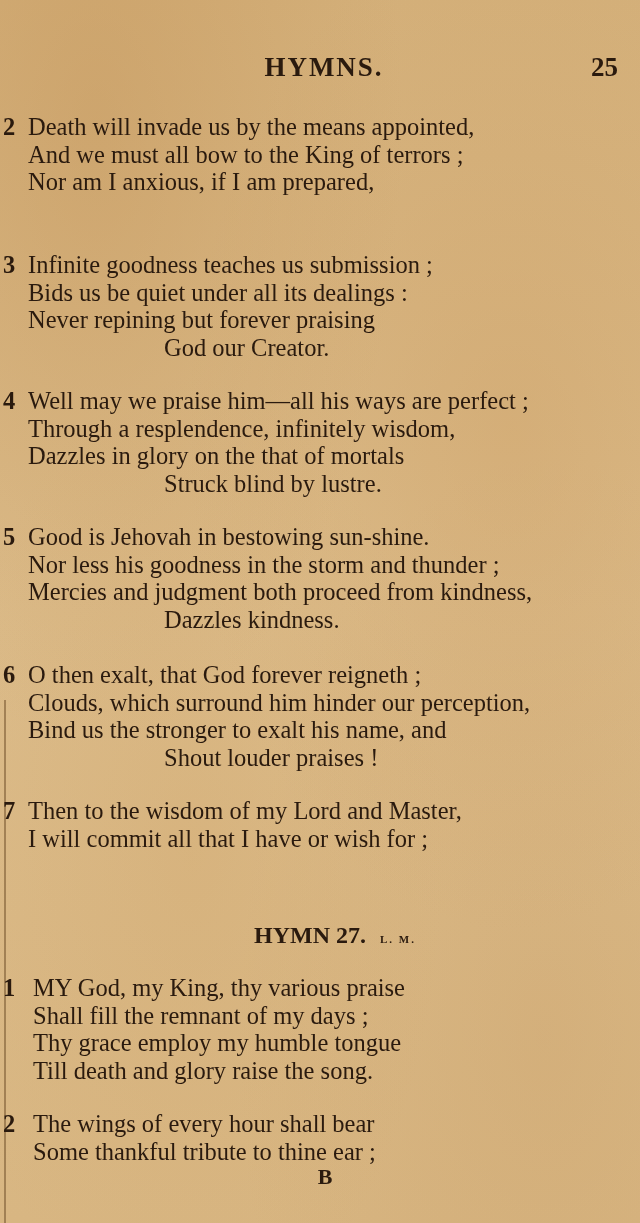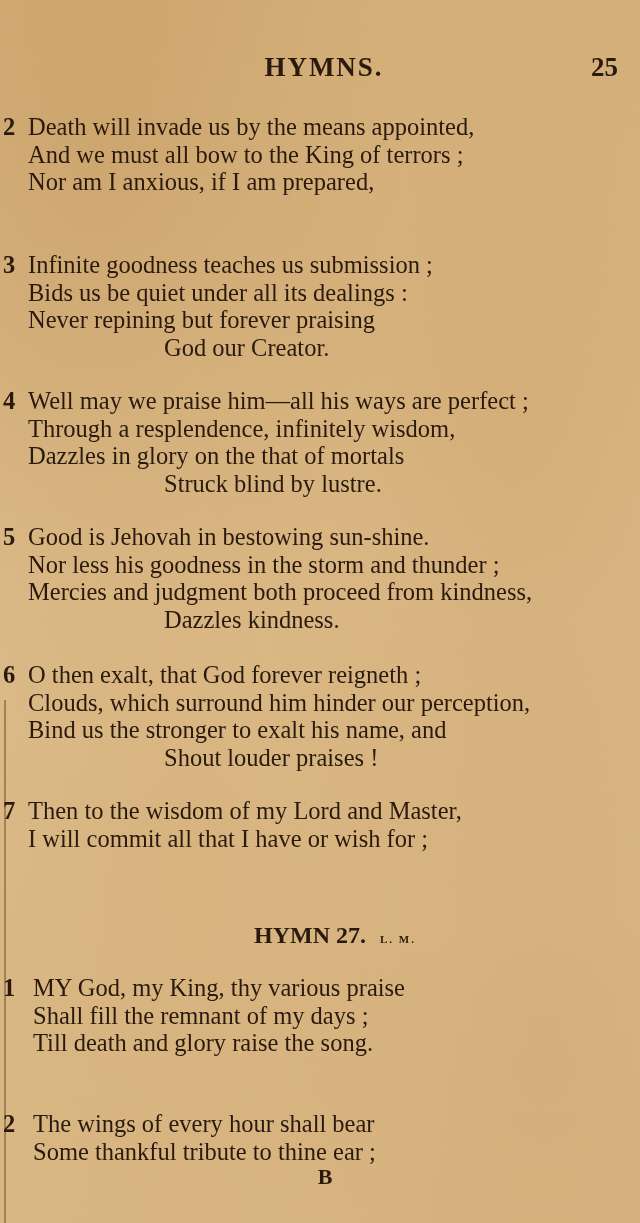--- a/index.html
+++ b/index.html
@@ -156,20 +156,23 @@
 
   <div class="stanza" style="top:974px">
     <div class="line">
         <span class="num">1</span>
         <span class="text" style="left:33px">MY God, my King, thy various praise</span>
       </div>
     <div class="line">
         <span class="text" style="left:33px">Shall fill the remnant of my days ;</span>
       </div>
     <div class="line">
+        <span class="text" style="left:33px">Thy grace employ my humble tongue</span>
+      </div>
+    <div class="line">
         <span class="text" style="left:33px">Till death and glory raise the song.</span>
       </div>
   </div>
 
   <div class="stanza" style="top:1110px">
     <div class="line">
         <span class="num">2</span>
         <span class="text" style="left:33px">The wings of every hour shall bear</span>
       </div>
     <div class="line">

